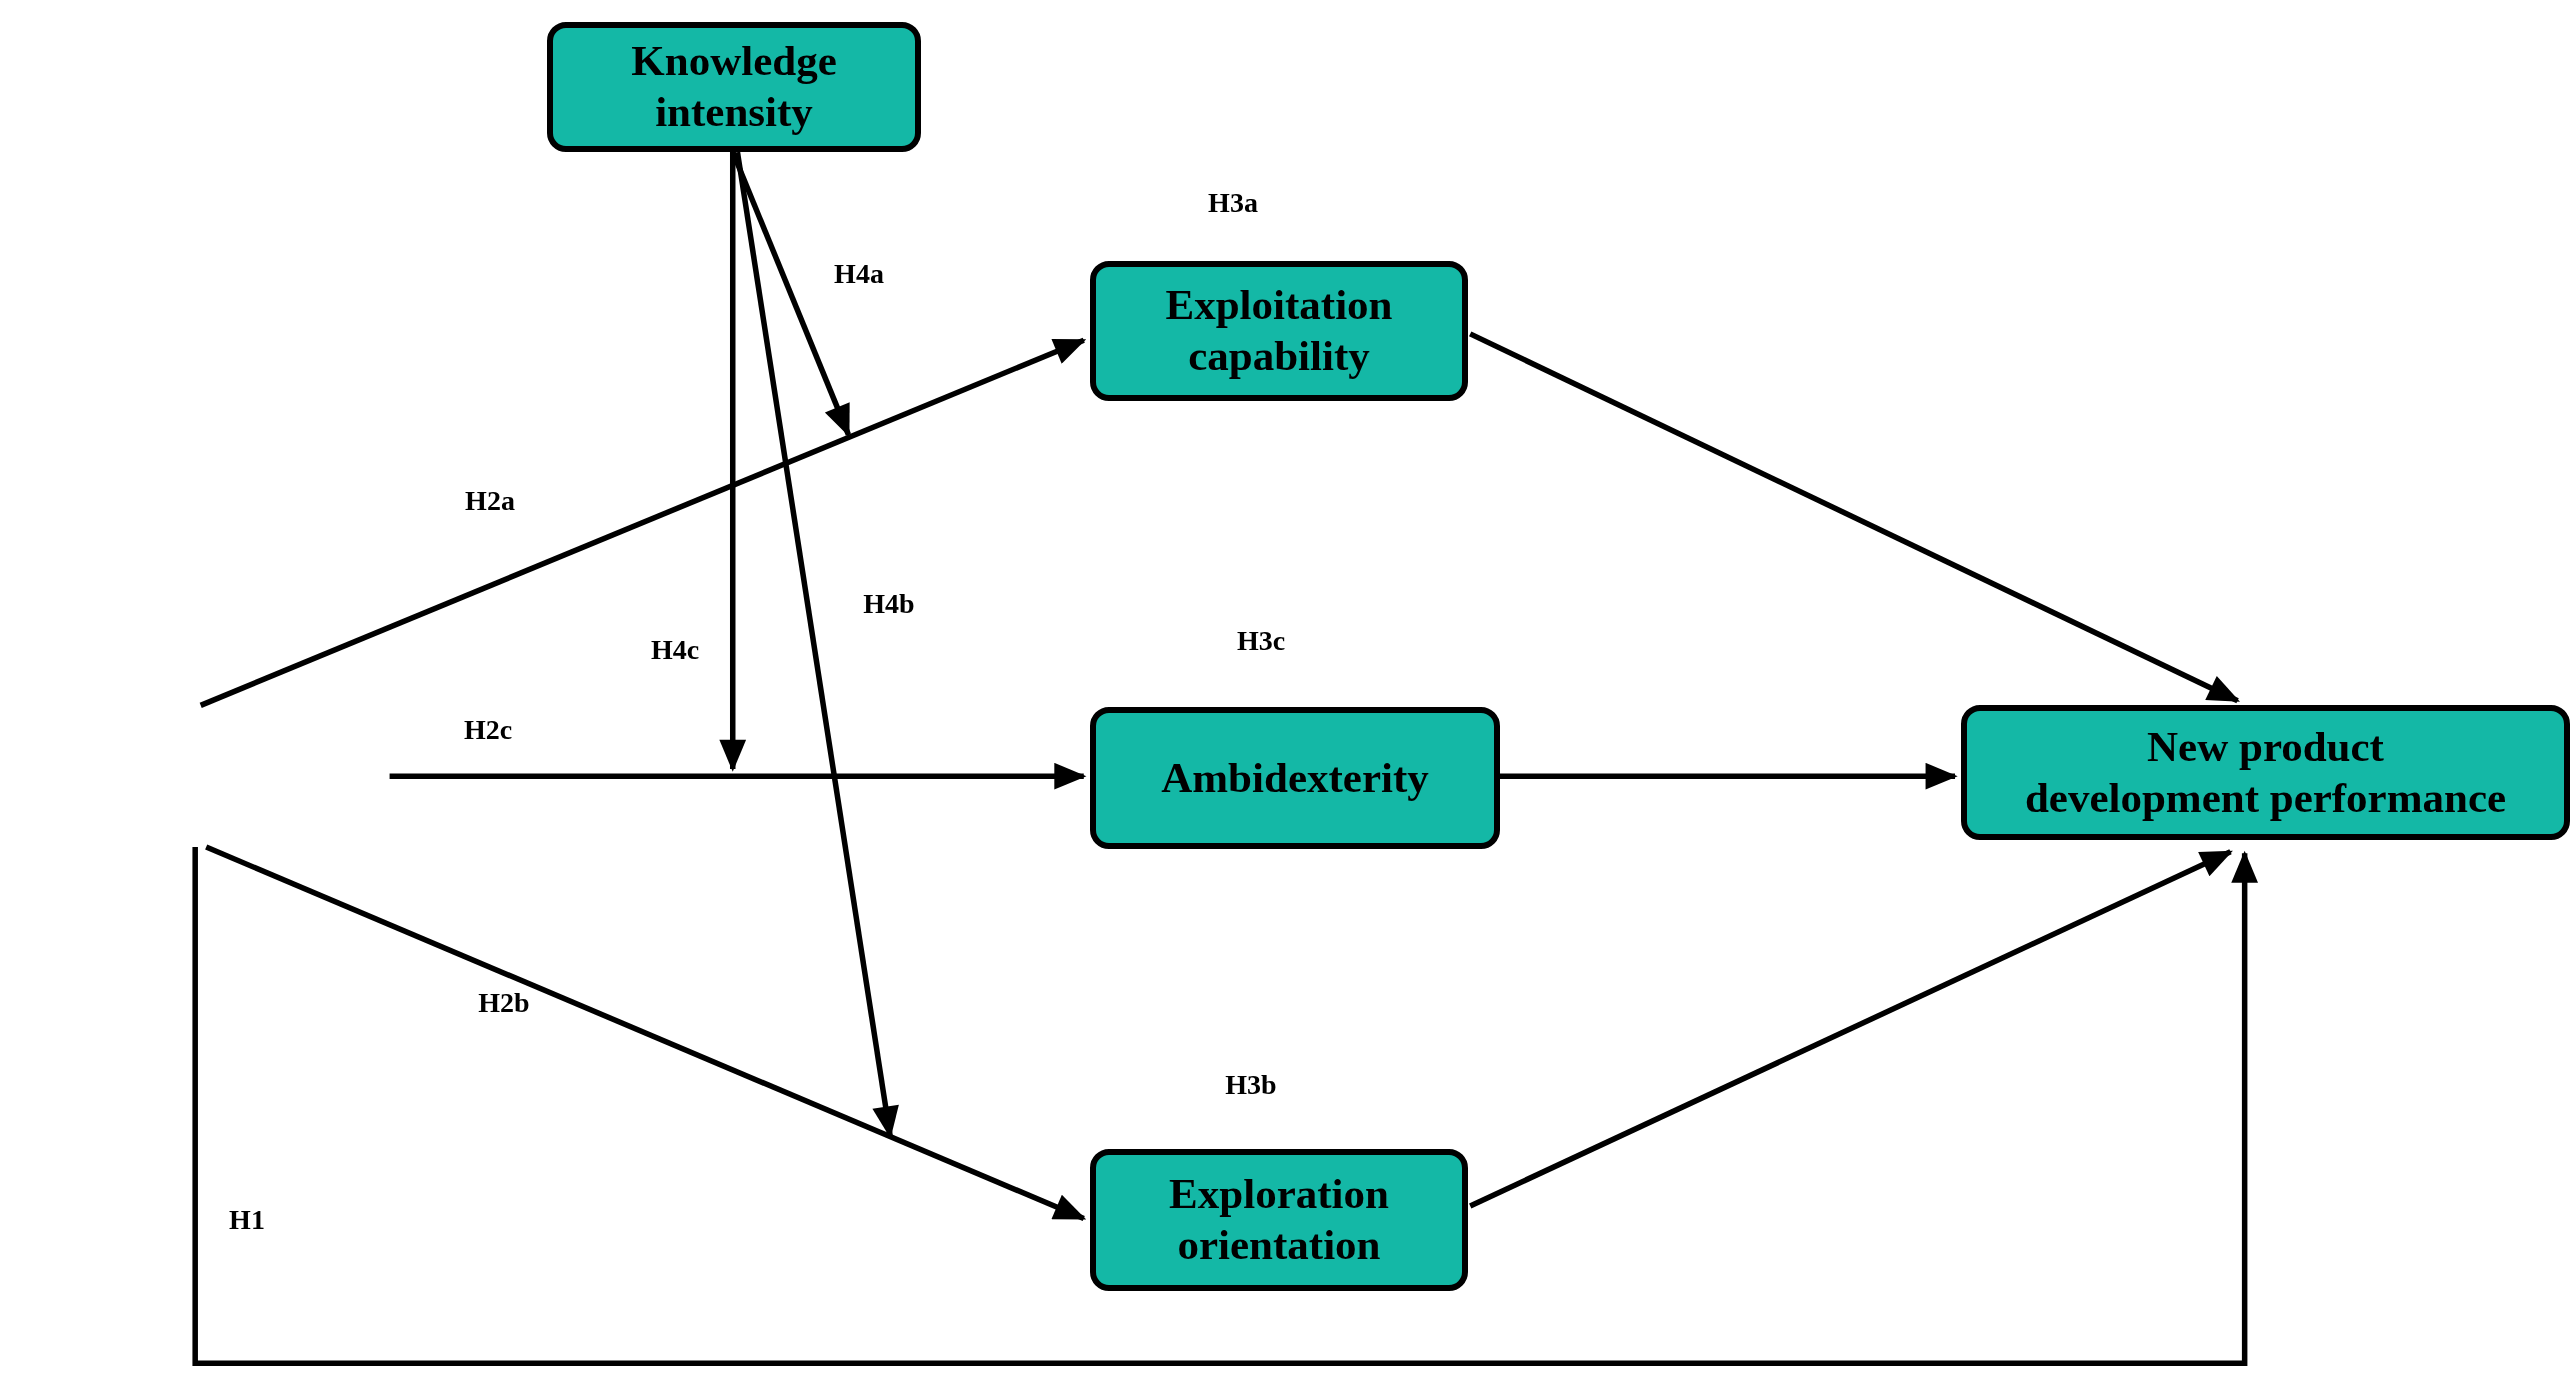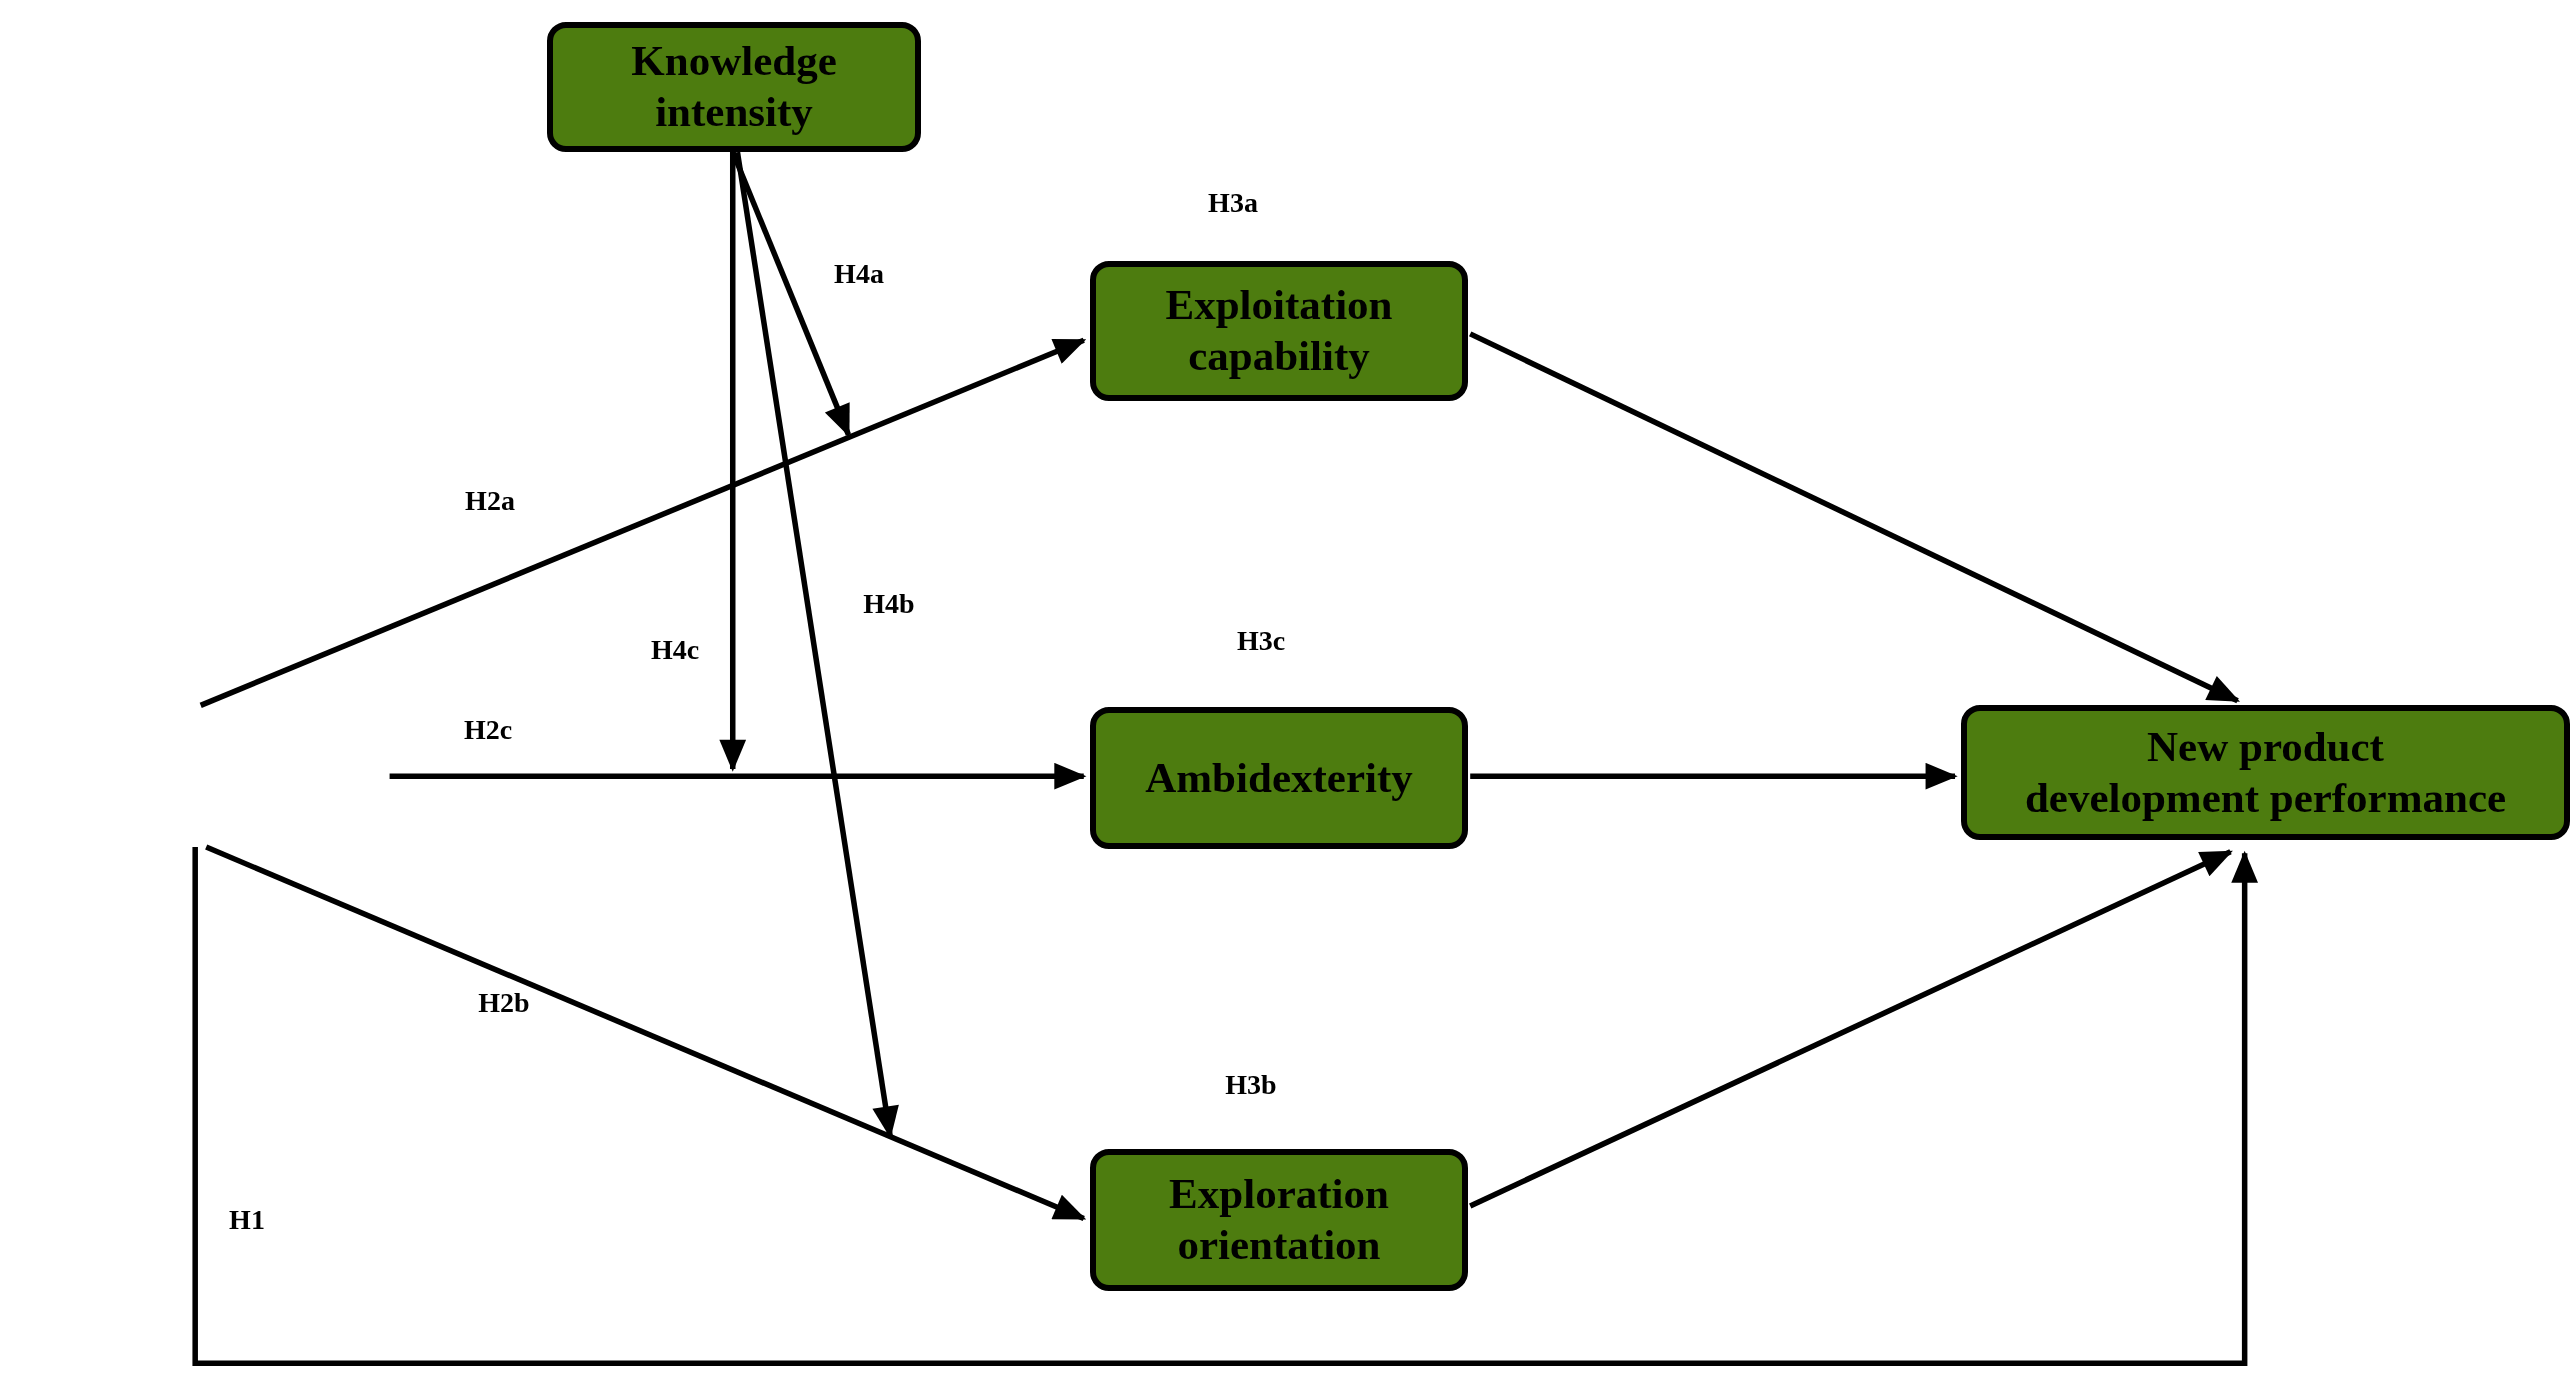--- a/index.html
+++ b/index.html
@@ -19,21 +19,21 @@
     position: absolute;
     left: 0;
     top: 0;
     width: 2576px;
     height: 1395px;
     display: block;
   }
   .node {
     position: absolute;
     box-sizing: border-box;
-    background: #4d7c0f;
+    background: #14b8a6;
     border: 6.3px solid #000000;
     border-radius: 19px;
     display: flex;
     align-items: center;
     justify-content: center;
     text-align: center;
     font-weight: bold;
     font-size: 43px;
     line-height: 1.18;
     color: #000000;
@@ -86,21 +86,21 @@
     <line class="edge" x1="937" y1="193" x2="1131" y2="1443" marker-end="url(#arrowhead)"></line>
   </svg>
 
   <div class="node" style="left:547px; top:22px; width:374px; height:130px;">Knowledge
 intensity</div>
 
   <div class="node" style="left:1090px; top:261px; width:378px; height:140px;">Exploitation
 capability</div>
 
 
-  <div class="node" style="left:1090px; top:707px; width:378px; height:142px;">Ambidexterity</div>
+  <div class="node" style="left:1090px; top:707px; width:410px; height:142px;">Ambidexterity</div>
 
   <div class="node" style="left:1961px; top:705px; width:609px; height:135px;">New product
 development performance</div>
 
   <div class="node" style="left:1090px; top:1149px; width:378px; height:142px;">Exploration
 orientation</div>
 
   <div class="hyp-label" style="left:490px; top:501px;">H2a</div>
 
   <div class="hyp-label" style="left:859px; top:274px;">H4a</div>

